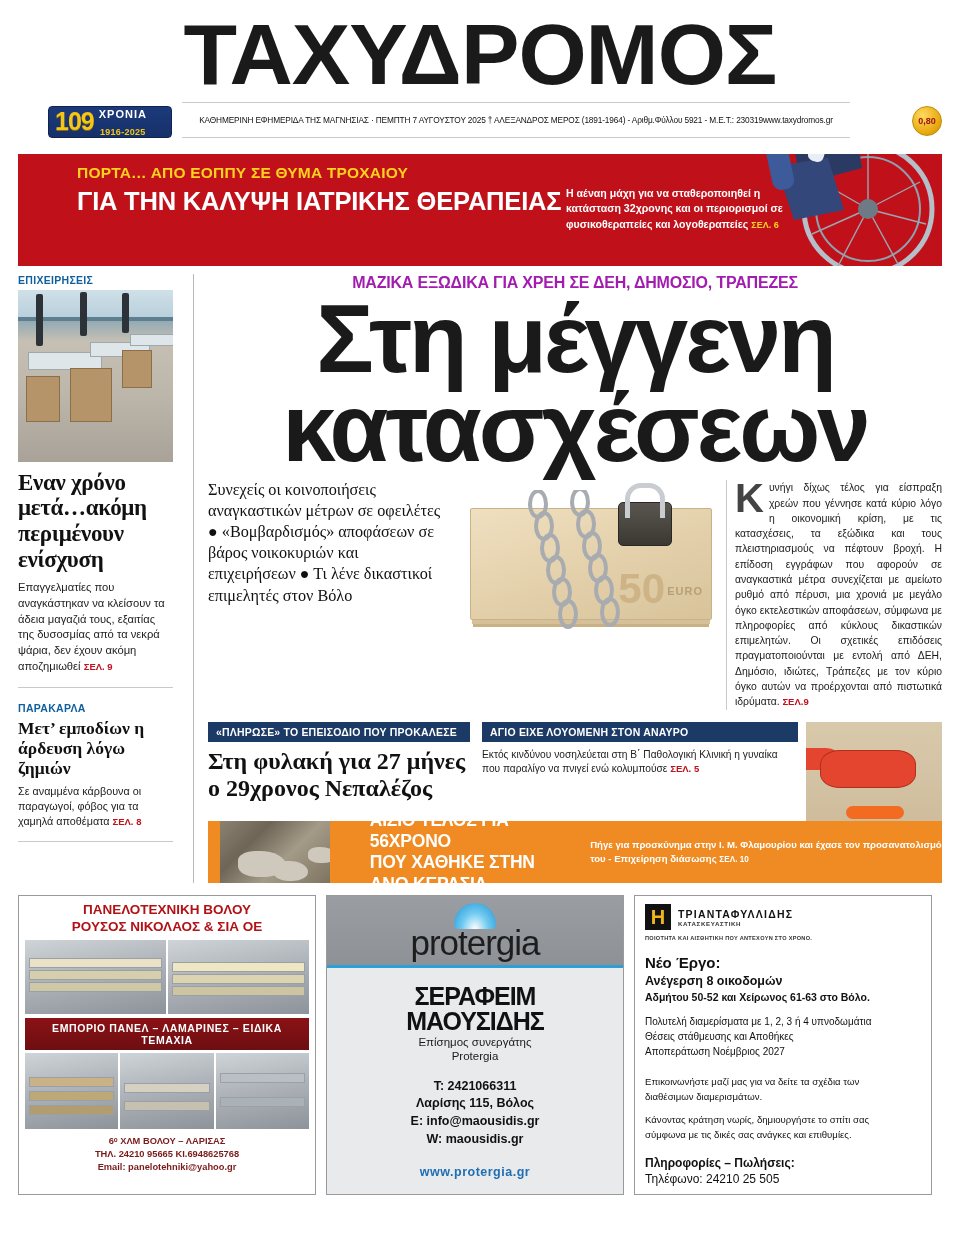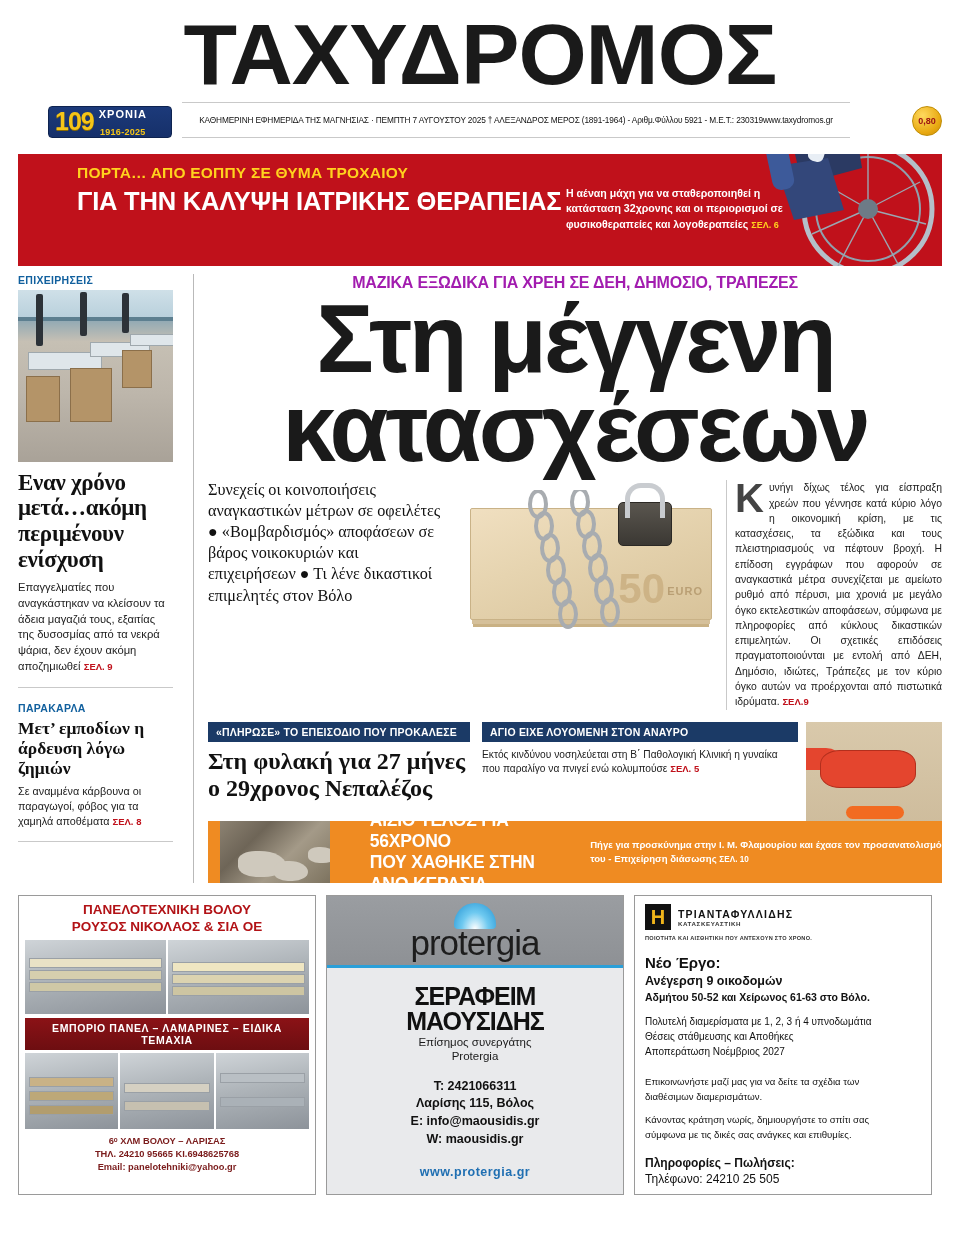--- a/index.html
+++ b/index.html
@@ -575,21 +575,21 @@
     <div class="ad ad-triant">
       <div class="tri-head">
         <div class="tri-logo"></div>
         <div>
           <div class="tri-name">ΤΡΙΑΝΤΑΦΥΛΛΙΔΗΣ</div>
           <div class="tri-sub">ΚΑΤΑΣΚΕΥΑΣΤΙΚΗ</div>
         </div>
       </div>
       <div class="tri-tag">ΠΟΙΟΤΗΤΑ ΚΑΙ ΑΙΣΘΗΤΙΚΗ ΠΟΥ ΑΝΤΕΧΟΥΝ ΣΤΟ ΧΡΟΝΟ.</div>
       <div class="tri-b1">Νέο Έργο:</div>
-      <div class="tri-b2">Ανέγερση 9 οικοδομών</div>
+      <div class="tri-b2">Ανέγερση 8 οικοδομών</div>
       <div class="tri-b3">Αδμήτου 50-52 και Χείρωνος 61-63 στο Βόλο.</div>
       <div class="tri-p">
         <div>Πολυτελή διαμερίσματα με 1, 2, 3 ή 4 υπνοδωμάτια</div>
         <div>Θέσεις στάθμευσης και Αποθήκες</div>
         <div>Αποπεράτωση Νοέμβριος 2027</div>
       </div>
       <div class="tri-mid">
         <div>Επικοινωνήστε μαζί μας για να δείτε τα σχέδια των</div>
         <div>διαθέσιμων διαμερισμάτων.</div>
         <div style="height:9px"></div>

